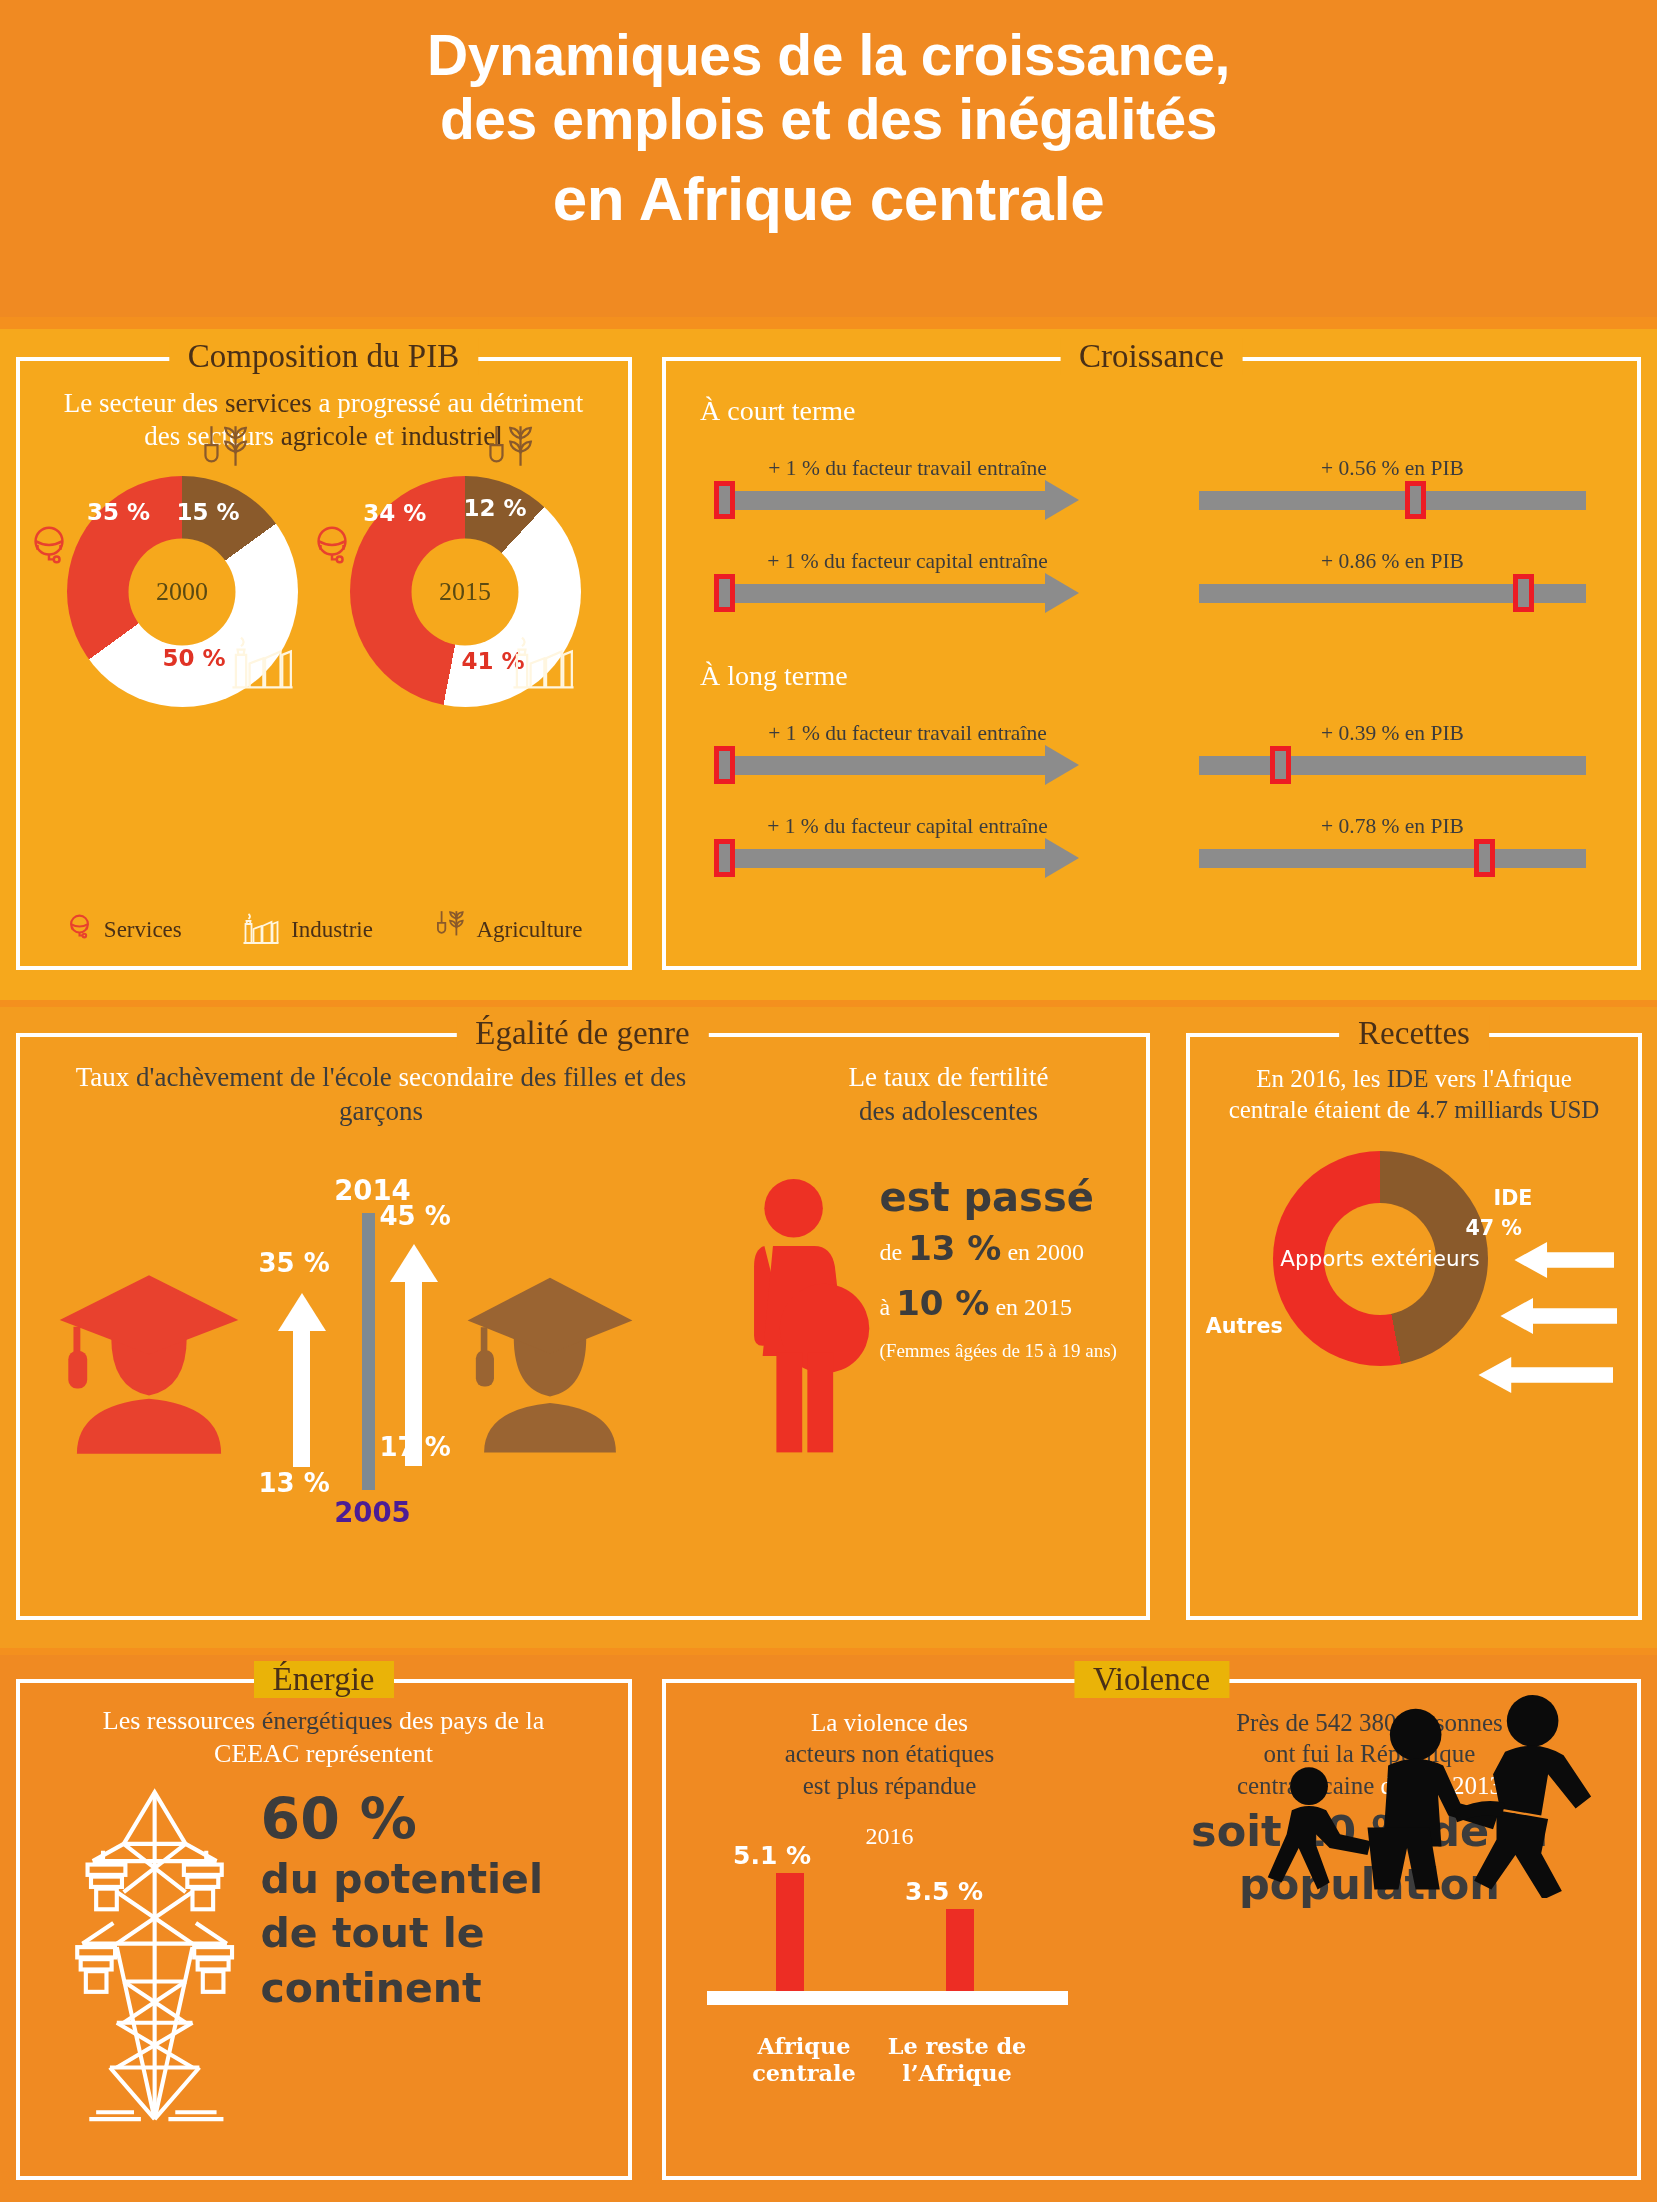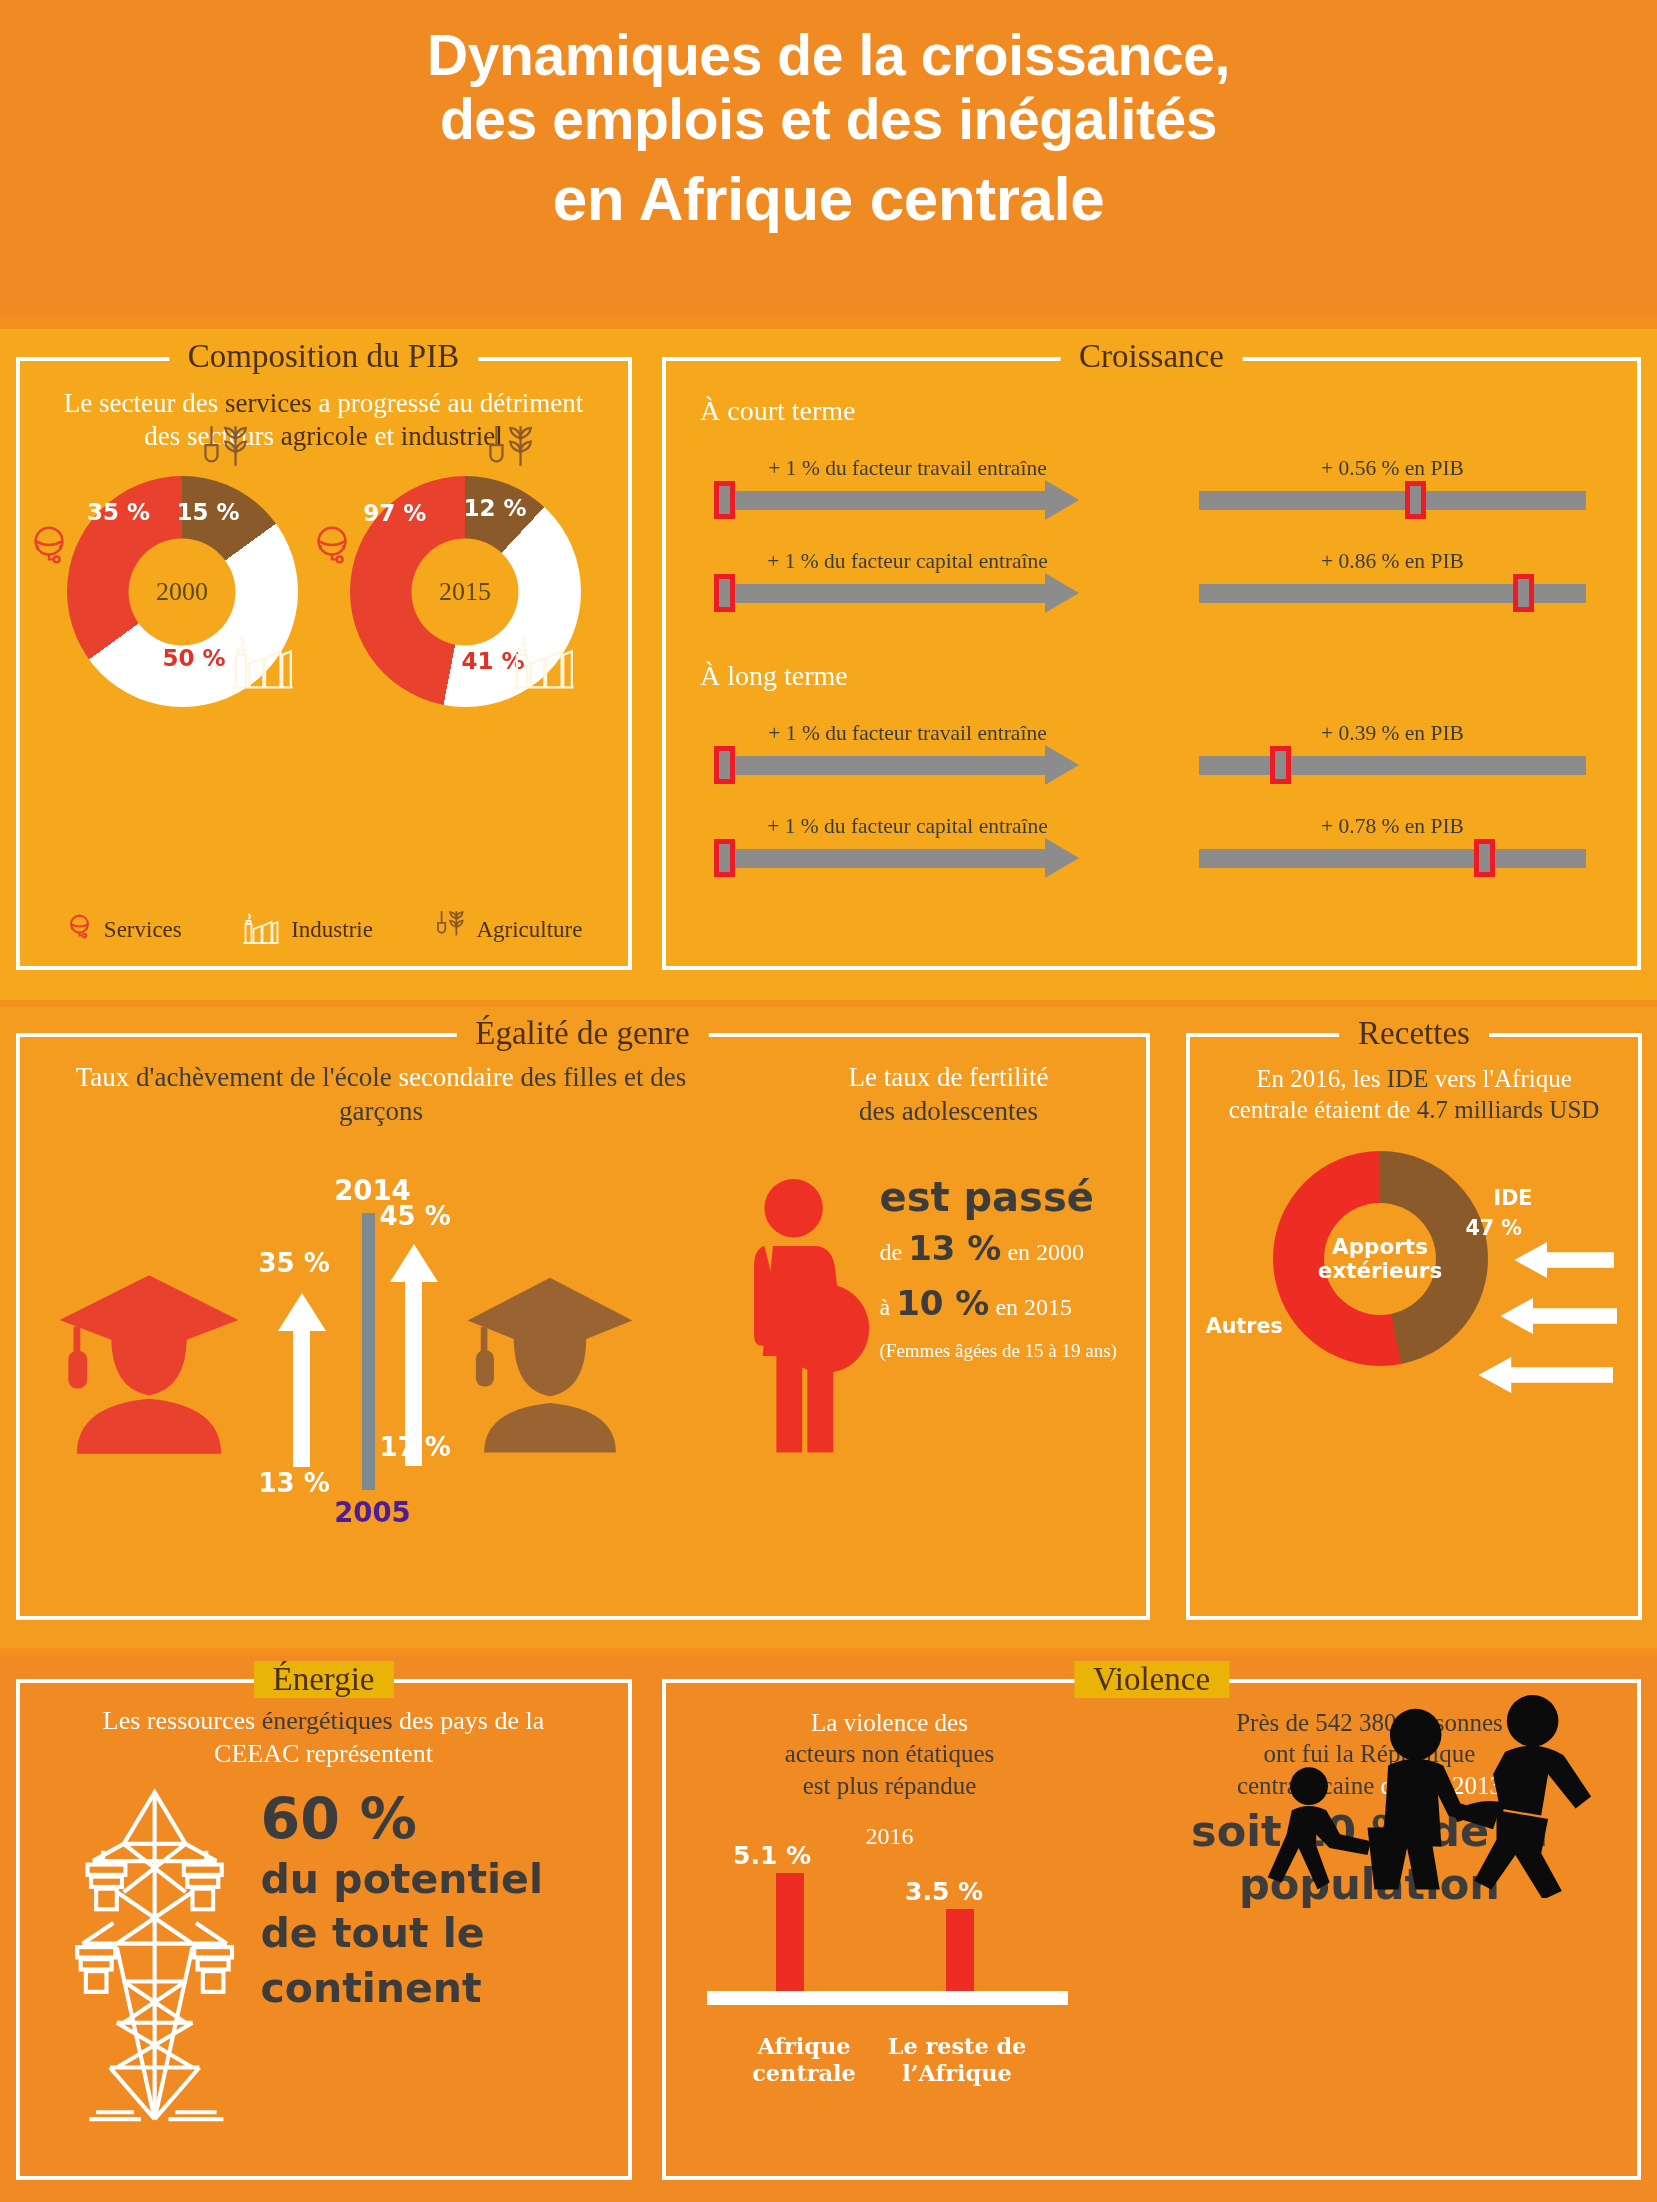--- a/index.html
+++ b/index.html
@@ -142,21 +142,21 @@
   .f-small { font-size:19px; line-height:1.3; margin-top:12px; }
 
   
   .rec-lead { padding:26px 24px 0 24px; font-size:25px; }
   .rec-chart { position:relative; margin:19px auto 0 auto; width:413px; height:267px; }
   .rdonut { position:absolute; left:65px; top:6.9px; width:215px; height:215px; border-radius:50%; }
   .rdonut::after{ content:""; position:absolute; left:50%; top:50%; transform:translate(-50%,-50%);
                   width:112px; height:112px; border-radius:50%; background:#F39C1F; }
   .rd-center { position:absolute; left:65px; top:6.9px; width:215px; height:215px;
                display:flex; flex-direction:column; justify-content:center; align-items:center;
-               z-index:3; color:#FFFFFF; font-family:"DejaVu Sans", sans-serif; font-weight:bold;
+               z-index:3; color:#FFFFFF; font-family:"DejaVu Sans", sans-serif; font-weight:normal;
                font-size:21.5px; line-height:1.1; text-align:center; }
   .rlbl { position:absolute; color:#FFFFFF; font-family:"DejaVu Sans", sans-serif; font-weight:bold;
           font-size:20.6px; z-index:4; white-space:nowrap; }
   .r-ide { left:286px; top:41px; }
   .r-47  { left:258px; top:71px; }
   .r-autres { left:-1.7px; top:169px; }
   .rarr { position:absolute; }
 
   
   .en-lead { padding:22.4px 45px 0 45px; font-size:26px; }
@@ -250,21 +250,21 @@
               <path d="M42 68 V34 l18 -8 V68"></path>
               <path d="M62 68 V30 l10 -4 V68"></path>
               <path d="M4 68 H74"></path>
             </svg>
           </span>
         </div>
 
         <div class="donut-wrap">
           <div class="donut" style="background:conic-gradient(#8A5A2B 0deg 43deg, #FFFFFF 43deg 191deg, #E8412E 191deg 360deg);"></div>
           <div class="donut-year">2015</div>
-          <div class="dlbl w l2015-serv">97 %</div>
+          <div class="dlbl w l2015-serv">34 %</div>
           <div class="dlbl w l2015-agri">12 %</div>
           <div class="dlbl r l2015-ind">41 %</div>
 
           <span class="ic ic-serv2015">
             <svg width="46" height="46" viewBox="0 0 48 48" fill="none" stroke="#E8412E" stroke-width="2.6">
               <circle cx="24" cy="20" r="14"></circle>
               <path d="M10 20 q14 8 28 0"></path>
               <path d="M12 24 v5 M36 24 v5"></path>
               <path d="M24 34 v5 h6"></path>
                 <circle cx="32" cy="39" r="3"></circle>

